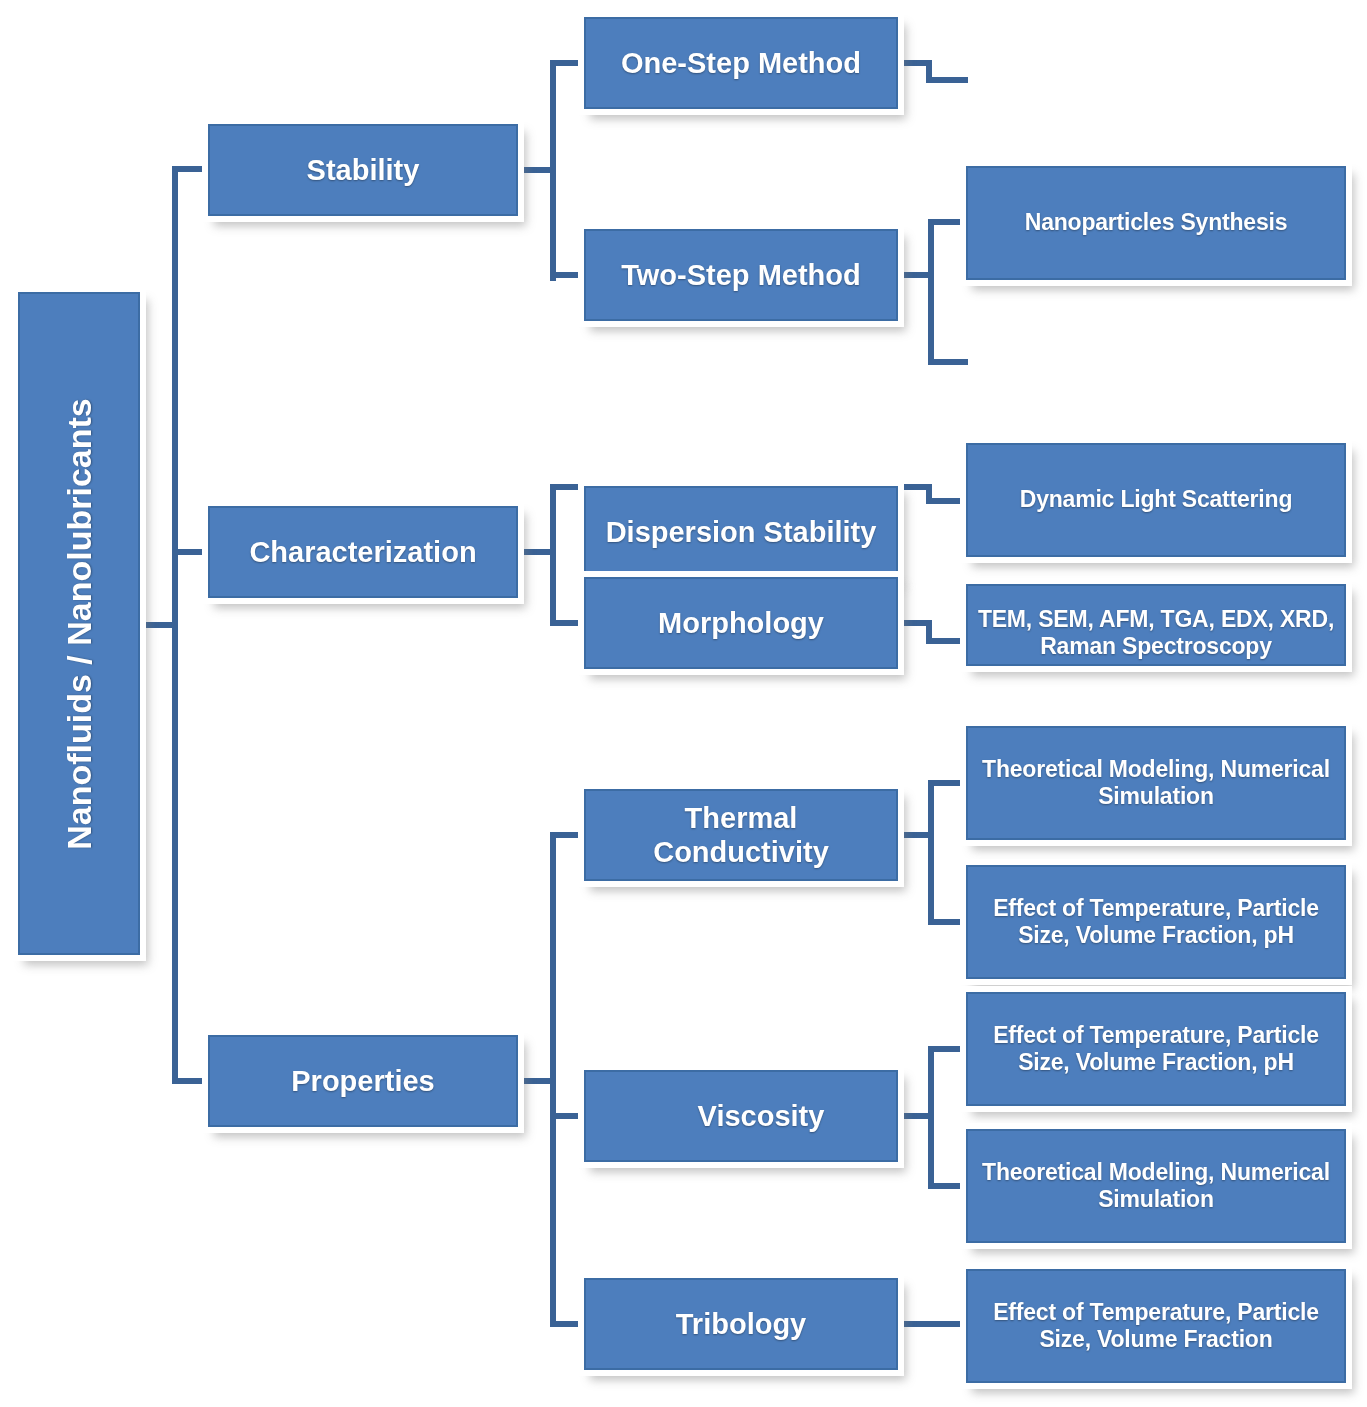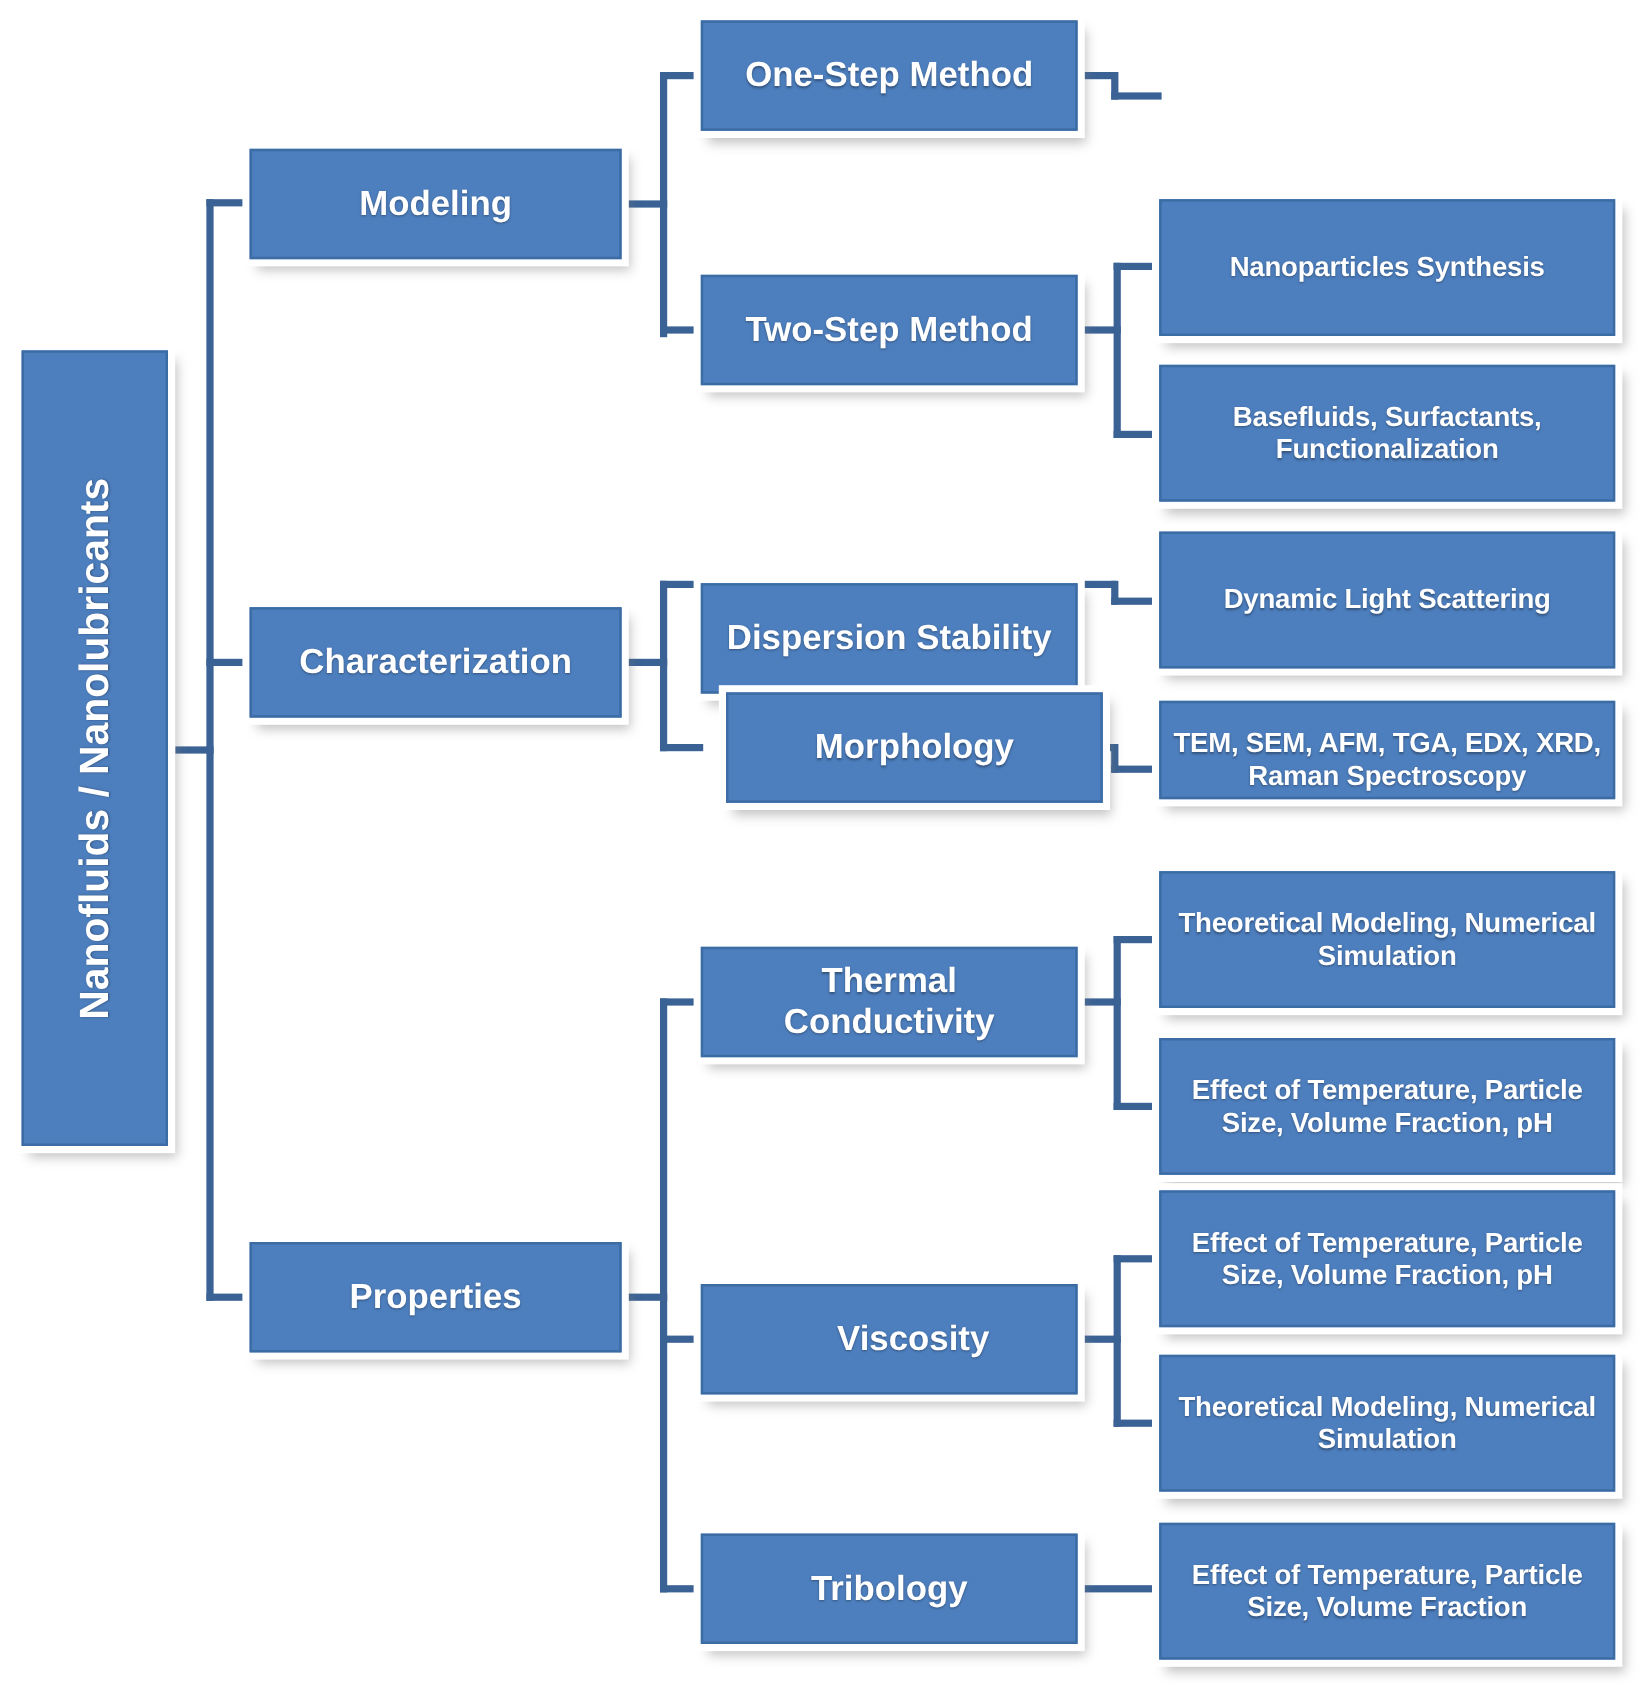--- a/index.html
+++ b/index.html
@@ -96,57 +96,54 @@
   <div class="seg" style="left:928px; top:1046px; width:40px; height:6px;"></div>
   <div class="seg" style="left:928px; top:1183px; width:40px; height:6px;"></div>
 
   <div class="seg" style="left:896px; top:1321px; width:72px; height:6px;"></div>
 
   <div class="node root-node" style="left:18px; top:292px; width:122px; height:663px;">
     <span class="label">Nanofluids / Nanolubricants</span>
   </div>
 
   <div class="node lvl1" style="left:208px; top:124px;  width:310px; height:92px;">
-    <span class="label">Modeling</span>
+    <span class="label">Stability</span>
   </div>
   <div class="node lvl1" style="left:208px; top:506px;  width:310px; height:92px;">
     <span class="label">Characterization</span>
   </div>
   <div class="node lvl1" style="left:208px; top:1035px; width:310px; height:92px;">
     <span class="label">Properties</span>
   </div>
 
   <div class="node lvl2" style="left:584px; top:17px;   width:314px; height:92px;">
     <span class="label">One-Step Method</span>
   </div>
   <div class="node lvl2" style="left:584px; top:229px;  width:314px; height:92px;text-align:center;">
     <span class="label">Two-Step Method</span>
   </div>
   <div class="node lvl2" style="left:584px; top:441px;  width:314px; height:92px;margin-top:45px;">
     <span class="label">Dispersion Stability</span>
   </div>
-  <div class="node lvl2" style="left:584px; top:577px;  width:314px; height:92px;margin-left:21px;">
+  <div class="node lvl2" style="left:584px; top:577px;  width:314px; height:92px;">
     <span class="label">Morphology</span>
   </div>
   <div class="node lvl2" style="left:584px; top:789px;  width:314px; height:92px;">
     <span class="label">Thermal
 Conductivity</span>
   </div>
   <div class="node lvl2" style="left:584px; top:1070px; width:314px; height:92px;padding-left:40px;">
     <span class="label">Viscosity</span>
   </div>
   <div class="node lvl2" style="left:584px; top:1278px; width:314px; height:92px;text-align:center;">
     <span class="label">Tribology</span>
   </div>
 
   <div class="node lvl3" style="left:966px; top:166px;  width:380px; height:114px;">
     <span class="label">Nanoparticles Synthesis</span>
-  </div>
-  <div class="node lvl3" style="left:966px; top:304px;  width:380px; height:114px;">
-    <span class="label">Basefluids, Surfactants, Functionalization</span>
   </div>
   <div class="node lvl3" style="left:966px; top:443px;  width:380px; height:114px;">
     <span class="label">Dynamic Light Scattering</span>
   </div>
   <div class="node lvl3" style="left:966px; top:584px;  width:380px; height:82px;align-items:flex-end;">
     <span class="label">TEM, SEM, AFM, TGA, EDX, XRD, Raman Spectroscopy</span>
   </div>
   <div class="node lvl3" style="left:966px; top:726px;  width:380px; height:114px;">
     <span class="label">Theoretical Modeling, Numerical Simulation</span>
   </div>

